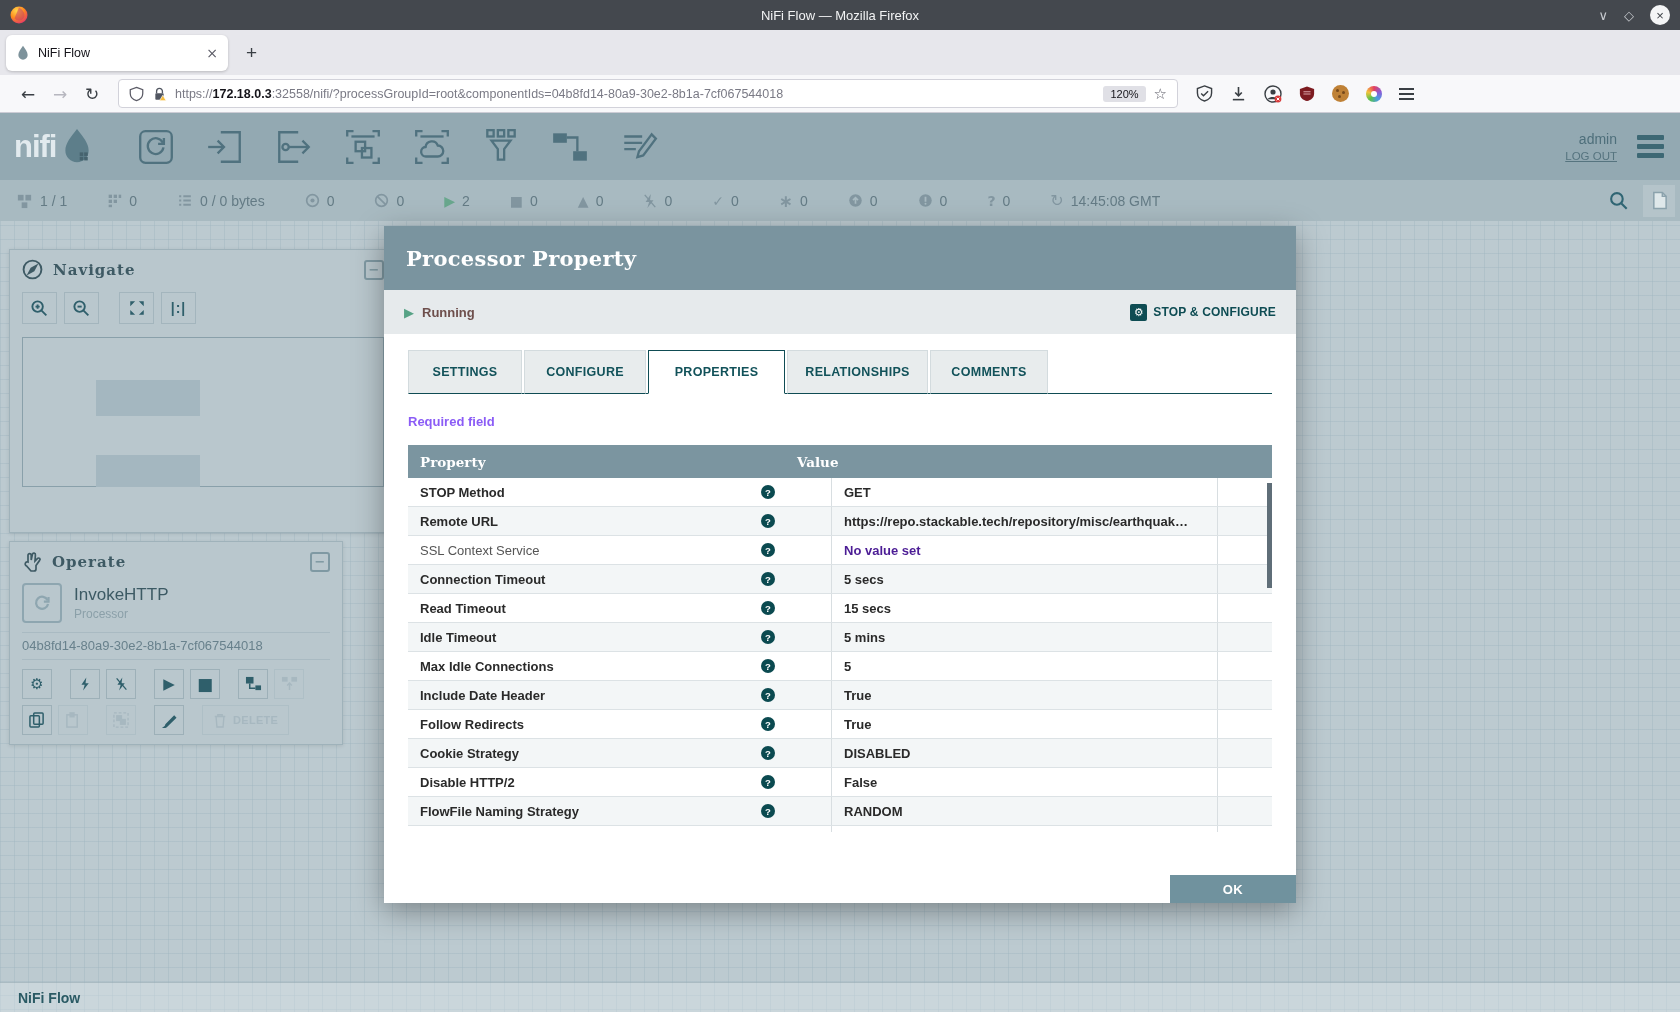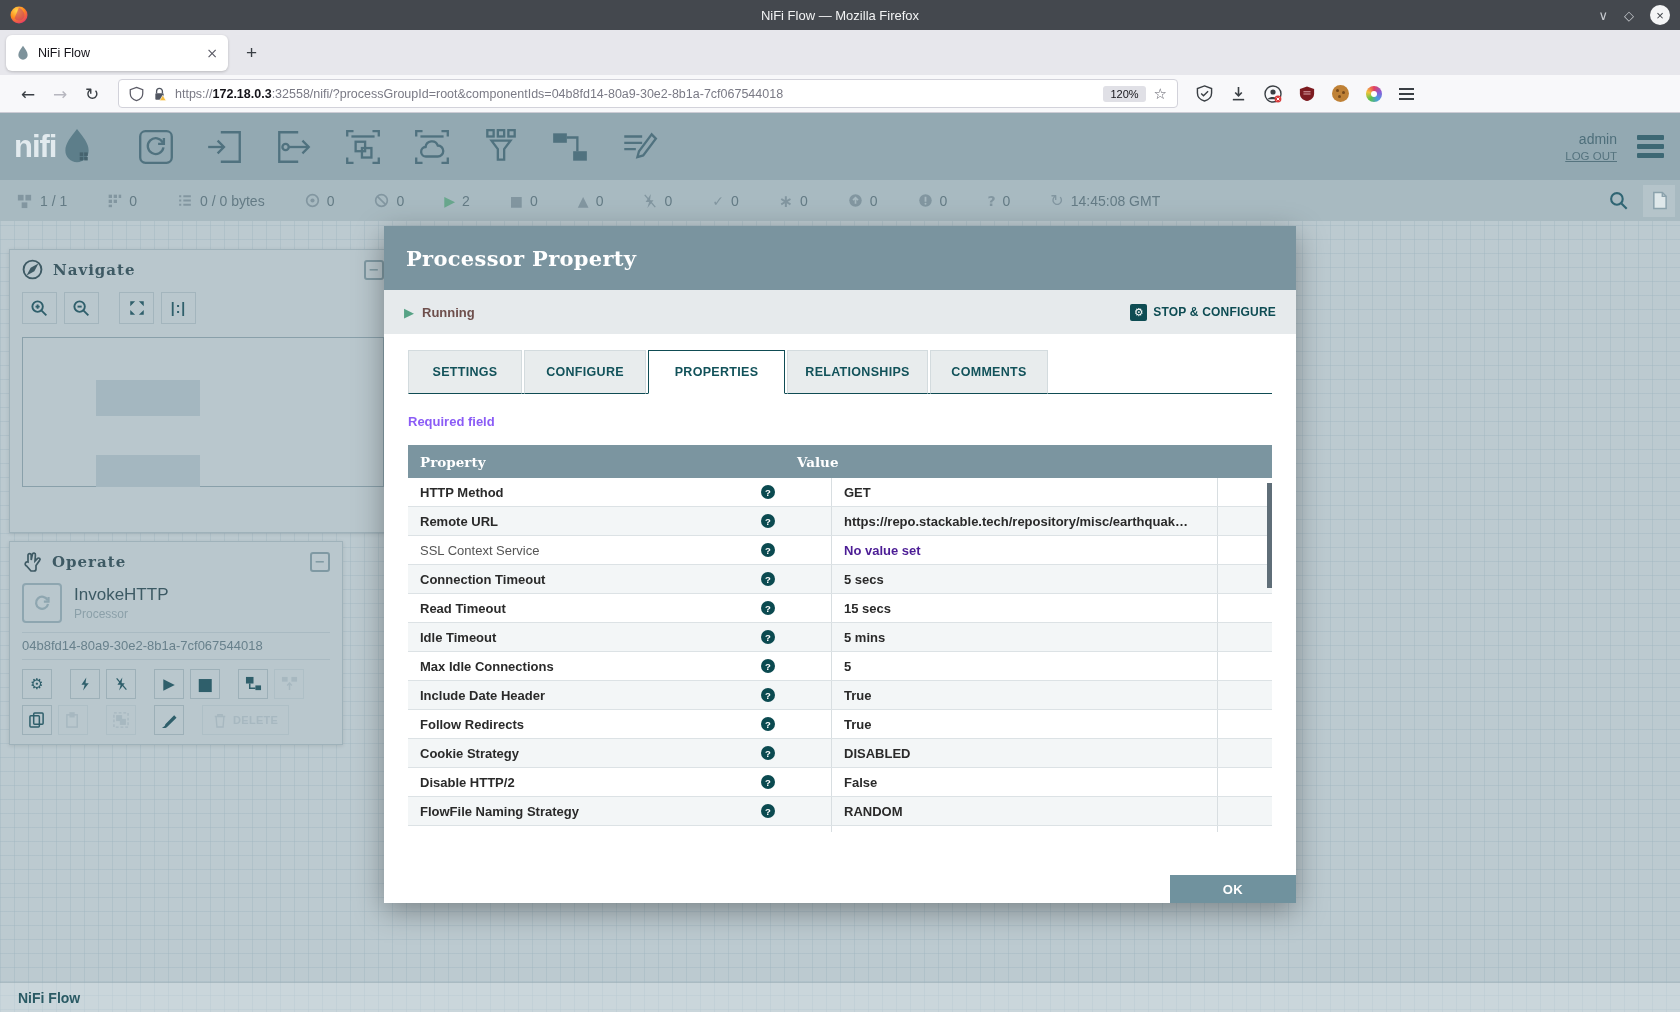--- a/index.html
+++ b/index.html
@@ -622,21 +622,21 @@
       </div>
       <div class="required-note">Required field</div>
       <div class="ptable">
         <div class="pt-head">
           <span class="h1">Property</span>
           <span class="h2">Value</span>
         </div>
         <div class="pt-body">
           <div class="prow required">
             <span class="pc-prop">
-                <span class="prop-name">HTTP Method</span>
+                <span class="prop-name">STOP Method</span>
                 <span class="help">?</span>
               </span>
             <span class="pc-val">GET</span>
               <span class="pc-extra"></span>
           </div>
           <div class="prow required stripe">
             <span class="pc-prop">
                 <span class="prop-name">Remote URL</span>
                 <span class="help">?</span>
               </span>

